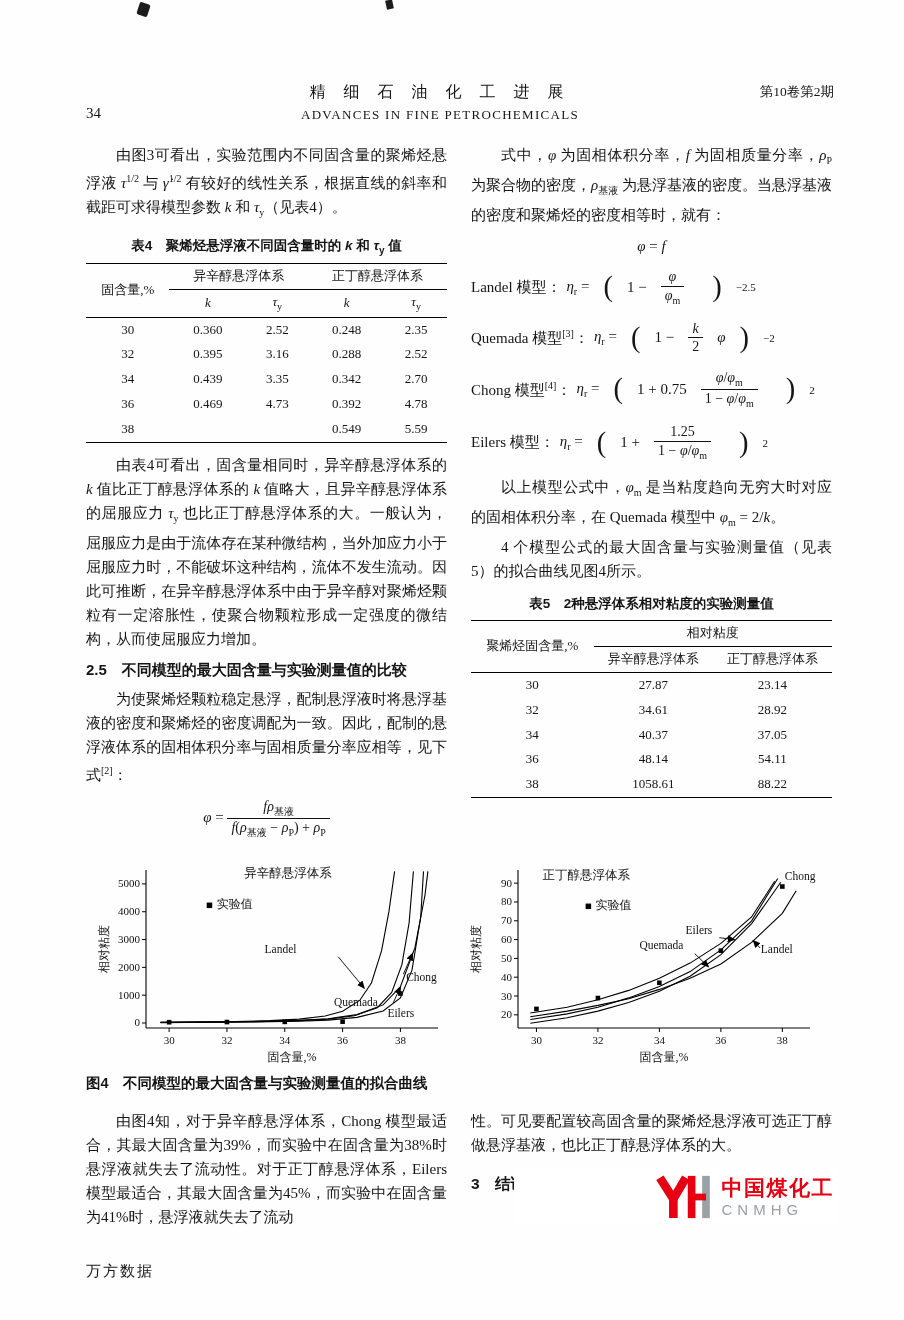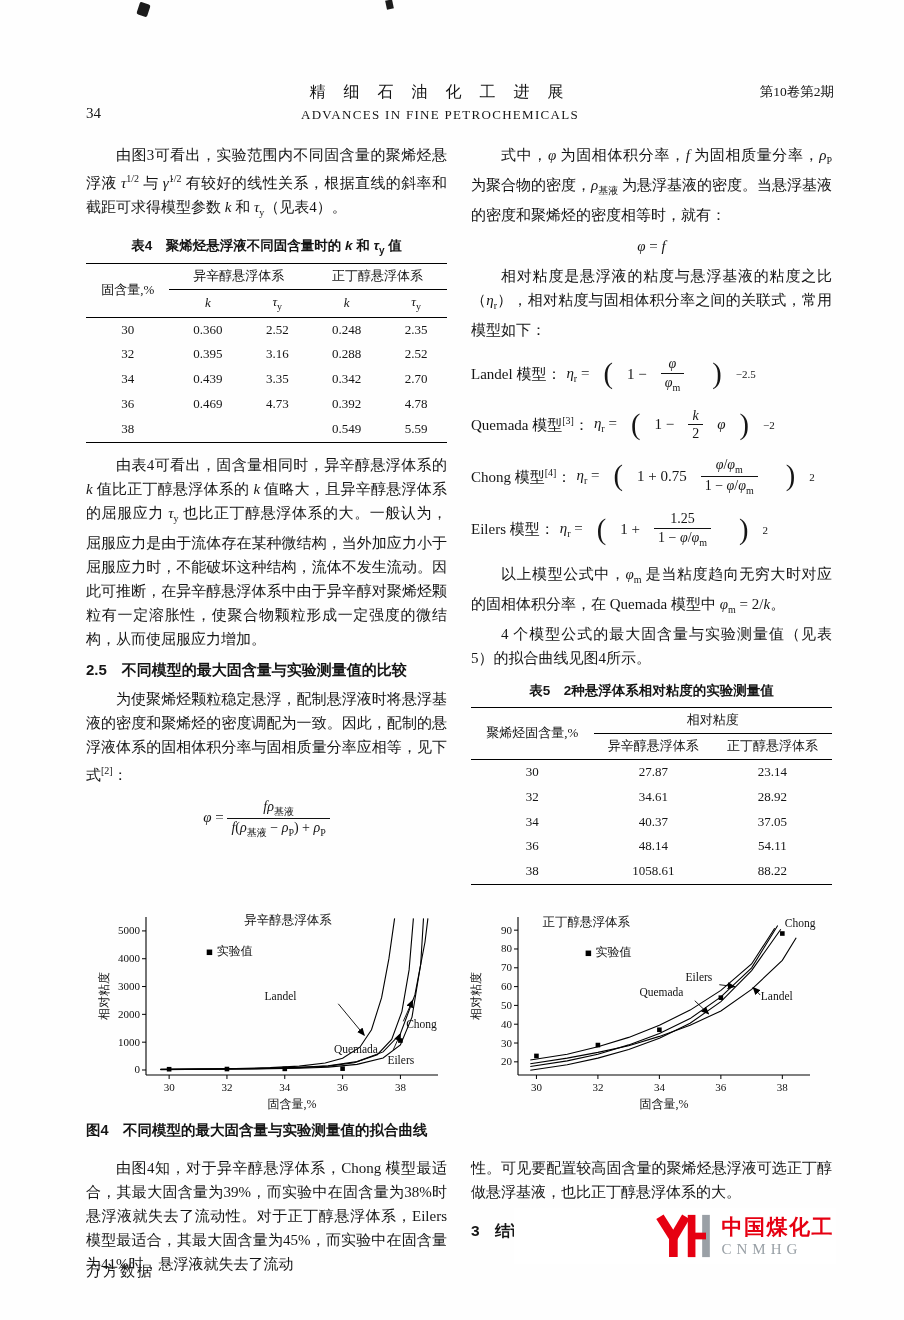--- a/index.html
+++ b/index.html
@@ -51,26 +51,26 @@
   .figure{margin:14px 0 0}
   .charts{display:flex;justify-content:center;gap:20px}
   .charts svg{overflow:visible}
   svg text{font-family:"Liberation Serif","DejaVu Serif",serif;fill:#111}
   .figcap{text-align:left;font-weight:bold;font-size:14.5px;margin:10px 0 0;
           font-family:"Liberation Sans","DejaVu Sans",sans-serif}
 
   .bottom{margin-top:16px}
   .bottom-right{position:relative}
   .conclusion{margin:15px 0 17px;font-size:15.5px}
-  .watermark{position:absolute;right:-4px;top:52px;width:322px;height:56px;background:#fff;
+  .watermark{position:absolute;right:-4px;top:60px;width:322px;height:56px;background:#fff;
              display:flex;align-items:center;justify-content:flex-end;gap:11px;z-index:3;padding-right:2px}
   .wm-cn{color:#e60012;font-size:21px;font-weight:bold;letter-spacing:1.5px;line-height:1.1;
          font-family:"Liberation Sans","DejaVu Sans",sans-serif}
   .wm-en{color:#99a0a6;font-size:15px;letter-spacing:5px;line-height:1.1;margin-top:3px;
-         font-family:Liberation Serif, serif}
+         font-family:Liberation Sans, sans-serif}
   .footer-brand{position:absolute;left:86px;top:1262px;font-size:15px;letter-spacing:2px}
 </style>
 </head>
 <body>
 
 <div class="page">
   <div class="scan-mark" id="mark1"></div>
   <div class="scan-mark" id="mark2"></div>
 
   <header class="header">
@@ -147,21 +147,20 @@
       <p class="para"><span>为使聚烯烃颗粒稳定悬浮，配制悬浮液时将悬浮基液的密度和聚烯烃的密度调配为一致。因此，配制的悬浮液体系的固相体积分率与固相质量分率应相等，见下式</span><sup>[2]</sup><span>：</span></p>
 
       <div class="formula-display">
         <span><i>φ</i><span> = </span></span><span class="frac"><span class="fnum"><i>f</i><i>ρ</i><sub>基液</sub></span><span class="fden"><i>f</i><span>(</span><i>ρ</i><sub>基液</sub><span> − </span><i>ρ</i><sub>P</sub><span>) + </span><i>ρ</i><sub>P</sub></span></span>
       </div>
     </div>
 
     <div class="col">
       <p class="para"><span>式中，</span><i>φ</i><span> 为固相体积分率，</span><i>f</i><span> 为固相质量分率，</span><i>ρ</i><sub>P</sub><span> 为聚合物的密度，</span><i>ρ</i><sub>基液</sub><span> 为悬浮基液的密度。当悬浮基液的密度和聚烯烃的密度相等时，就有：</span></p>
       <div class="formula-display"><i>φ</i><span> = </span><i>f</i></div>
-      <p class="para"><span>相对粘度是悬浮液的粘度与悬浮基液的粘度之比（</span><i>η</i><sub>r</sub><span>），相对粘度与固相体积分率之间的关联式，常用模型如下：</span></p>
 
       <div class="model-line">
         <span class="mname"><span>Landel 模型：</span></span>
         <span class="mformula">
           <span><i>η</i><sub>r</sub><span> = </span></span>
           <span class="bp">(</span>
           <span><span>1 − </span></span>
           <span class="frac">
               <span class="fnum"><i>φ</i></span>
               <span class="fden"><i>φ</i><sub>m</sub></span>

